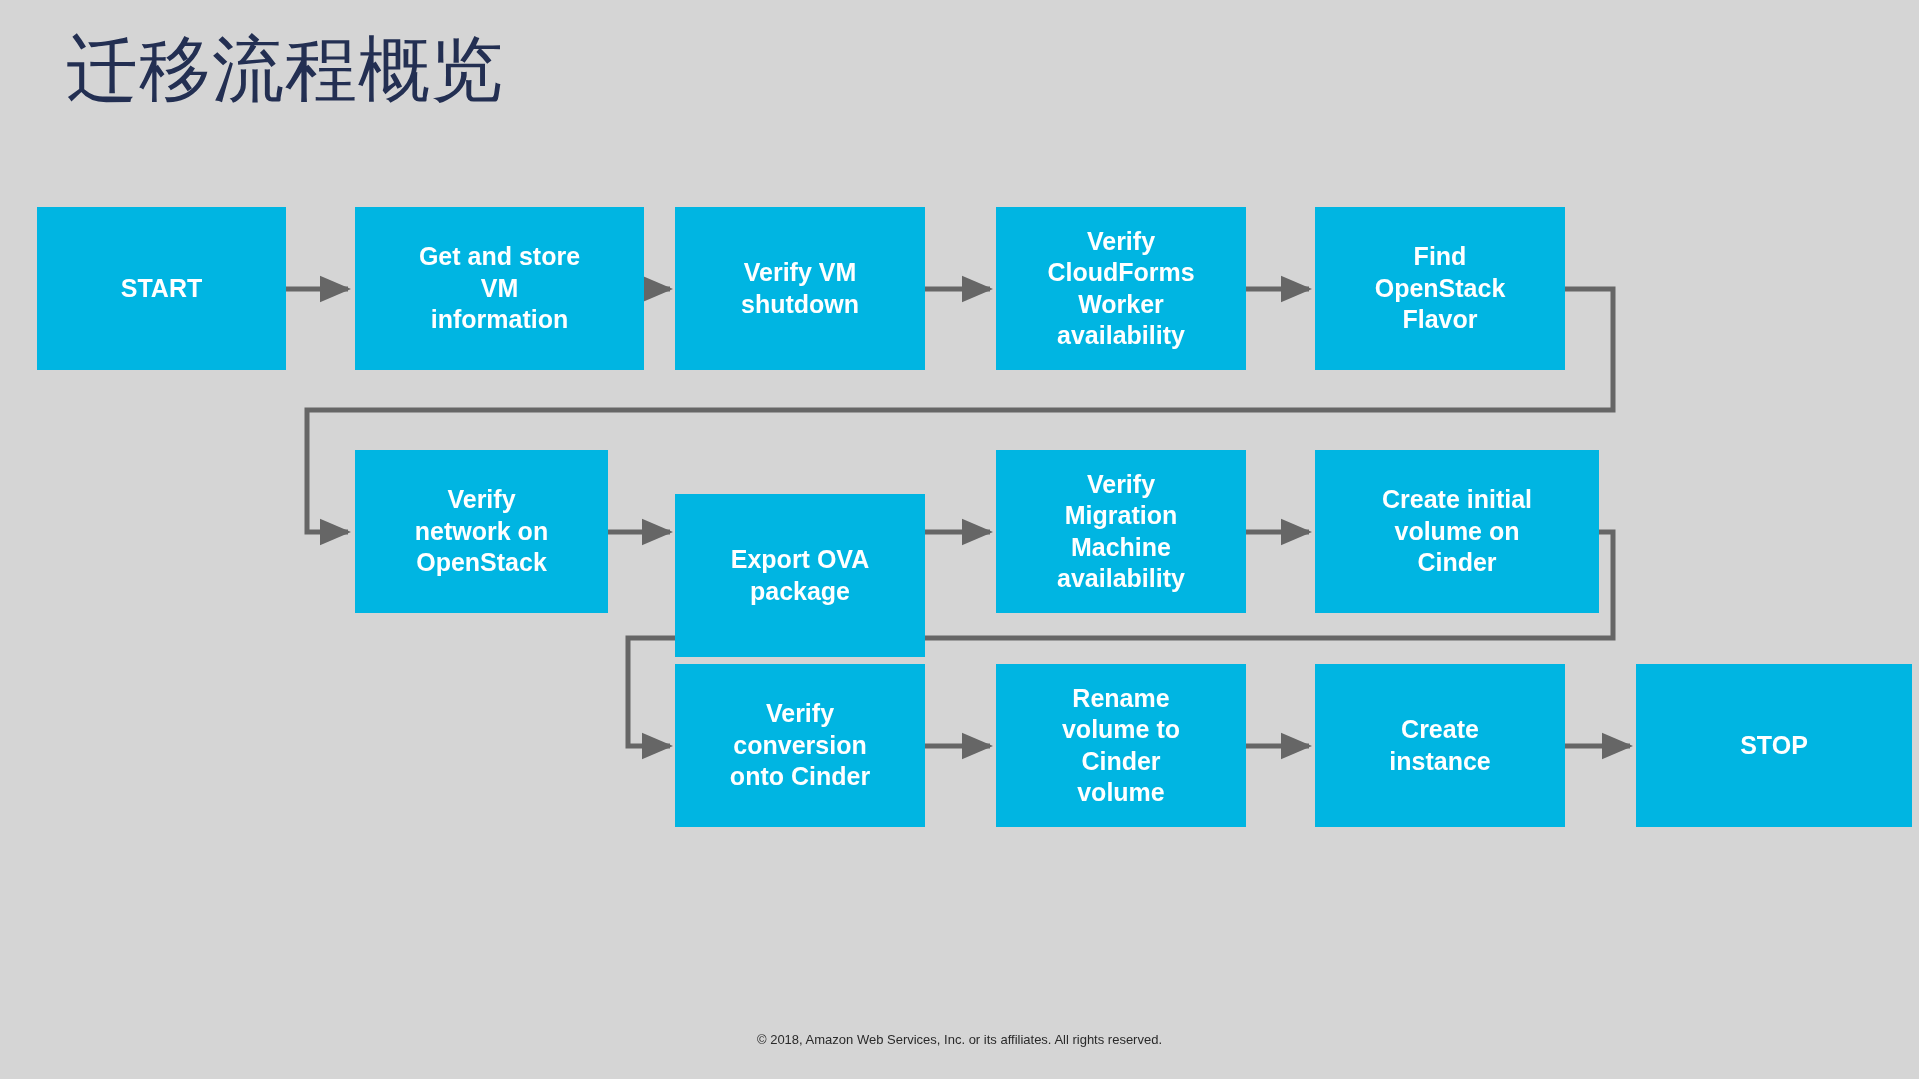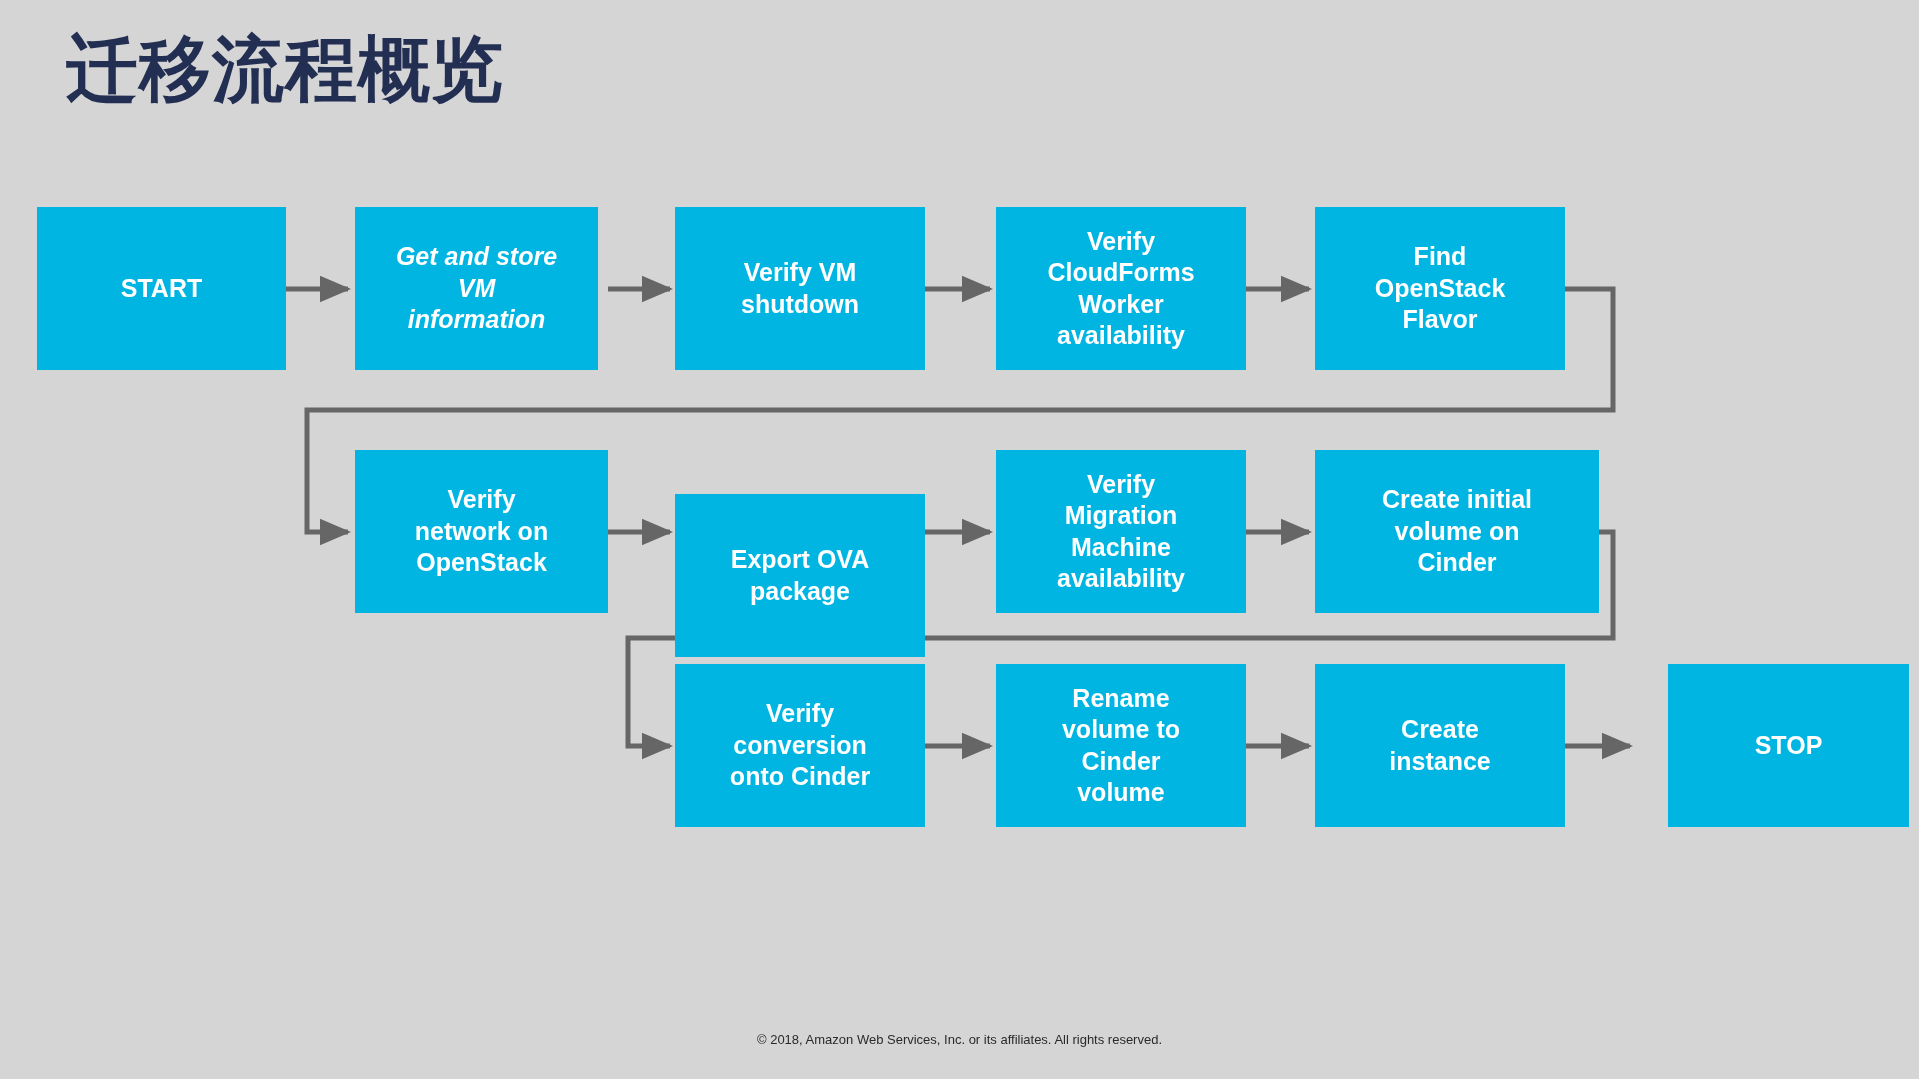--- a/index.html
+++ b/index.html
@@ -21,21 +21,21 @@
     width: 1919px;
     height: 1079px;
   }
 
   
   #title {
     position: absolute;
     left: 66px;
     top: 30px;
     font-size: 72px;
-    font-weight: bold;
+    font-weight: normal;
     color: #232f52;
     letter-spacing: 1px;
     line-height: 1.1;
     white-space: nowrap;
   }
 
   
   .node {
     position: absolute;
     background: #00b5e2;
@@ -108,21 +108,21 @@
       <path d="M1565,289 L1613,289 L1613,410 L307,410 L307,532 L348,532"></path>
 
       <path d="M1565,532 L1613,532 L1613,638 L628,638 L628,746 L670,746"></path>
     </g>
   </svg>
 
   <div class="node" style="left:37px;  top:207px; width:249px; height:163px;">
     <span class="nlabel">START</span>
   </div>
 
-  <div class="node" style="left:355px; top:207px; width:243px; height:163px;font-style:italic;">
+  <div class="node" style="left:355px; top:207px; width:289px; height:163px;">
     <span class="nlabel">Get and store
 VM
 information</span>
   </div>
 
   <div class="node" style="left:675px; top:207px; width:250px; height:163px;">
     <span class="nlabel">Verify VM
 shutdown</span>
   </div>
 
@@ -174,19 +174,19 @@
 volume to
 Cinder
 volume</span>
   </div>
 
   <div class="node" style="left:1315px; top:664px; width:250px; height:163px;">
     <span class="nlabel">Create
 instance</span>
   </div>
 
-  <div class="node" style="left:1636px; top:664px; width:241px; height:163px;margin-left:32px;">
+  <div class="node" style="left:1636px; top:664px; width:276px; height:163px;">
     <span class="nlabel">STOP</span>
   </div>
 
   <div id="footer">© 2018, Amazon Web Services, Inc. or its affiliates. All rights reserved.</div>
 
 </div>
 
 </body></html>

